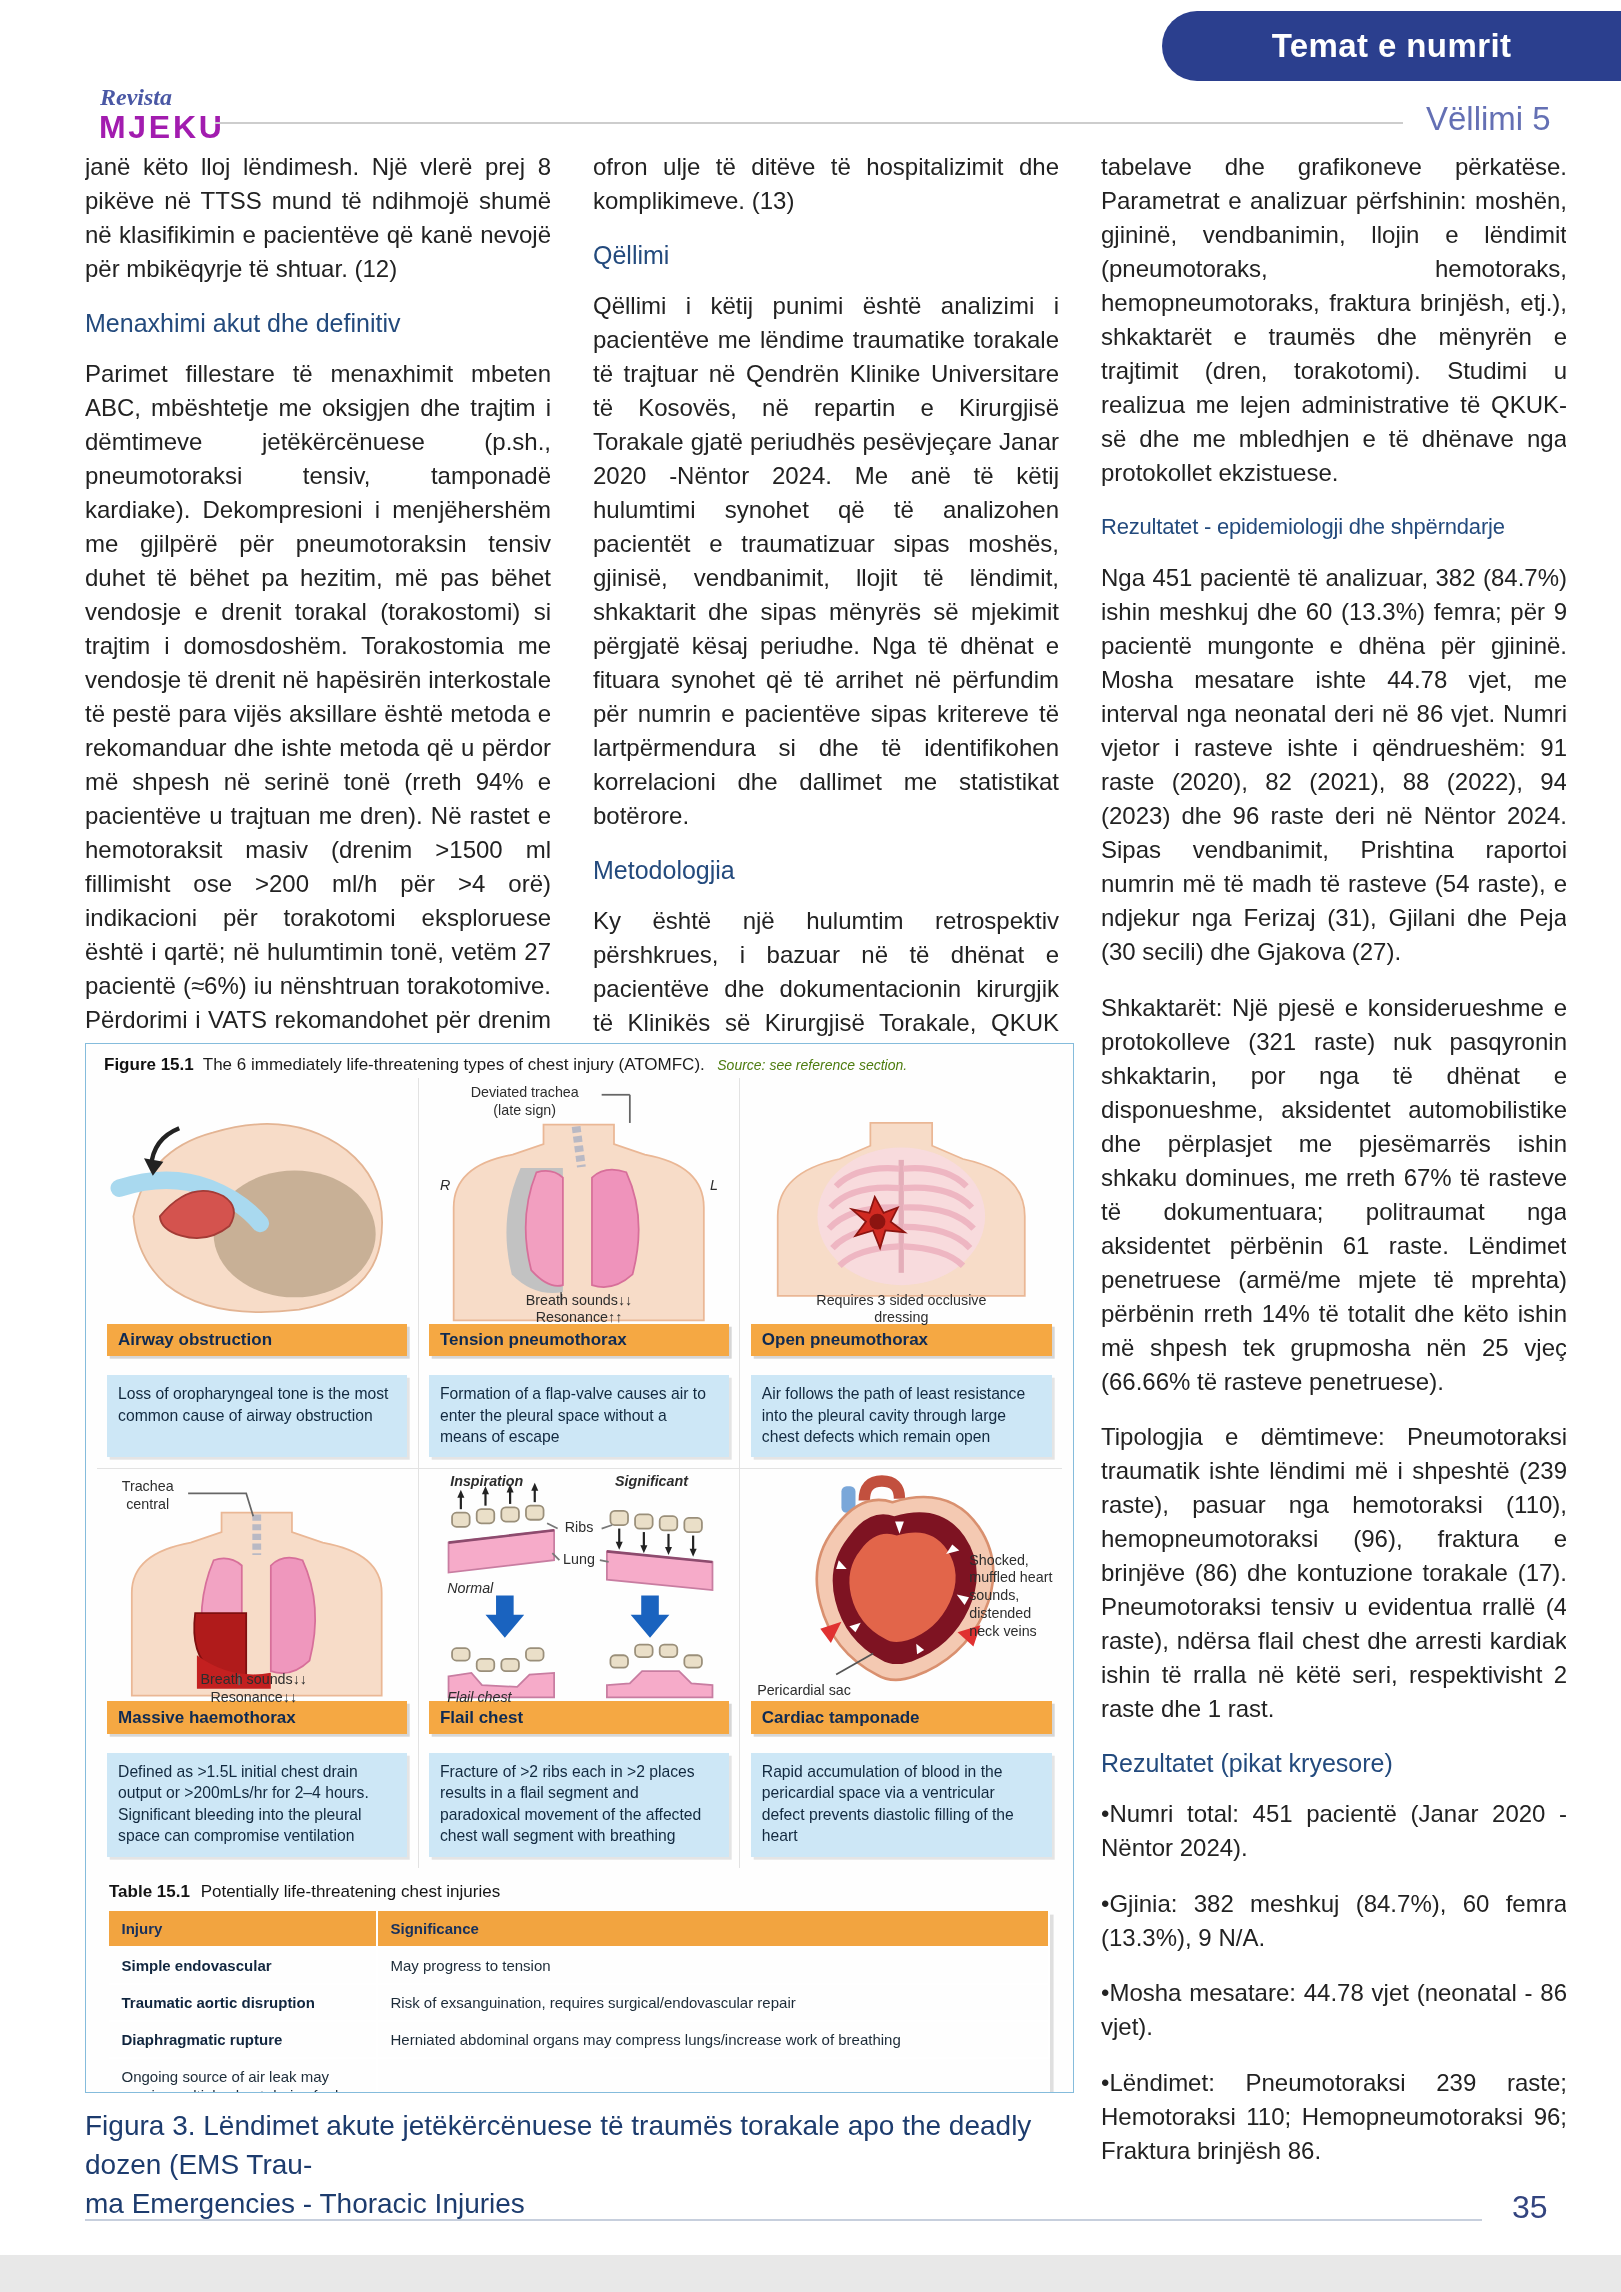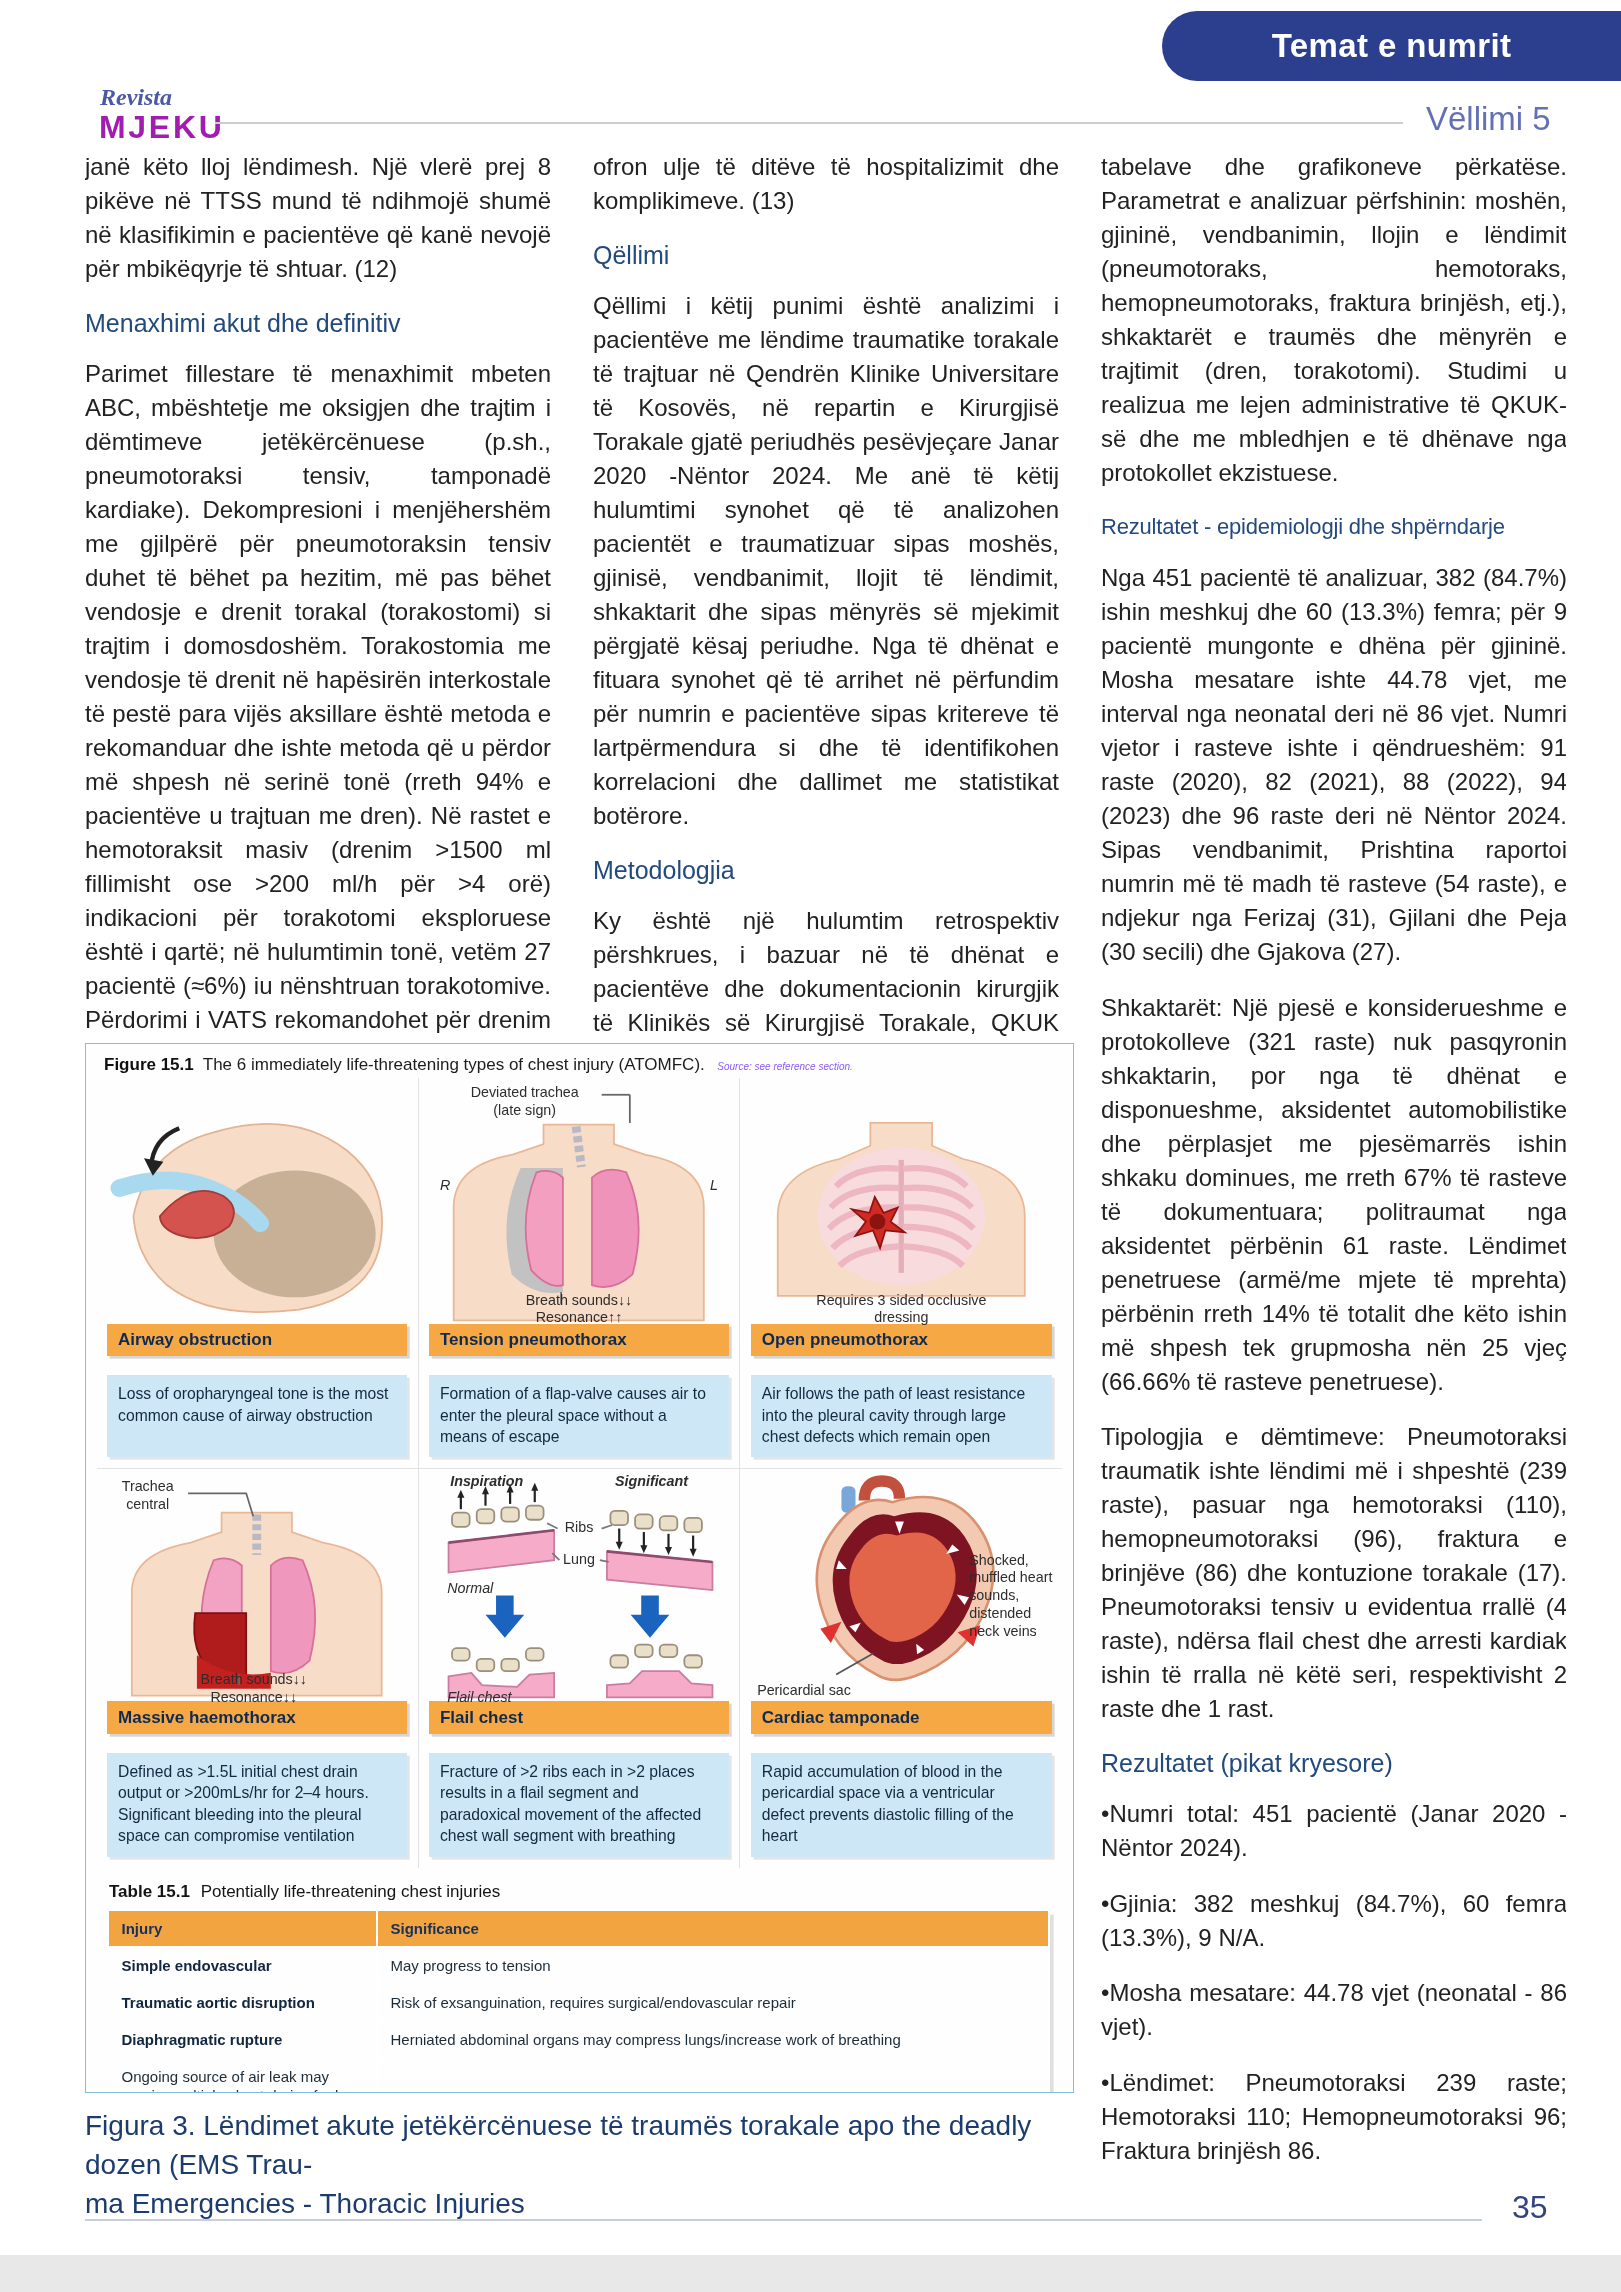--- a/index.html
+++ b/index.html
@@ -46,21 +46,21 @@
   }
   h3.heading.tight { font-size:22px; letter-spacing:-0.2px; }
 
   
   .figure-box {
     position:absolute; left:85px; top:1043px; width:989px; height:1050px;
     border:1.8px solid #85bcdc; background:#fefefe; overflow:hidden;
   }
   .fig-header { padding:10.7px 18px 3.6px; font-size:17px; color:#1c1c1c; }
   .fig-header .fig-label { font-weight:bold; color:#101010; margin-right:9px; }
-  .fig-header .fig-source { font-size:10px; font-style:italic; color:#8b5cf6; margin-left:12.5px; }
+  .fig-header .fig-source { font-size:14px; font-style:italic; color:#4d7c0f; margin-left:12.5px; }
   .fig-grid { display:grid; grid-template-columns:1fr 1fr 1fr; padding:0 10.7px; }
   .fig-cell { padding:5.4px 10.7px 10.7px; position:relative; }
   .fig-cell.divider { border-right:0.9px solid #e2e2e2; }
   .fig-cell.row2 { border-top:0.9px solid #e2e2e2; }
   .illus { position:relative; height:240px; }
   .illus.r2 { height:227px; }
   .illus svg { position:absolute; inset:0; width:100%; height:100%; }
   .illus-label {
     position:absolute; font-size:14.3px; color:#2d2d2d; line-height:1.25; text-align:center;
   }

